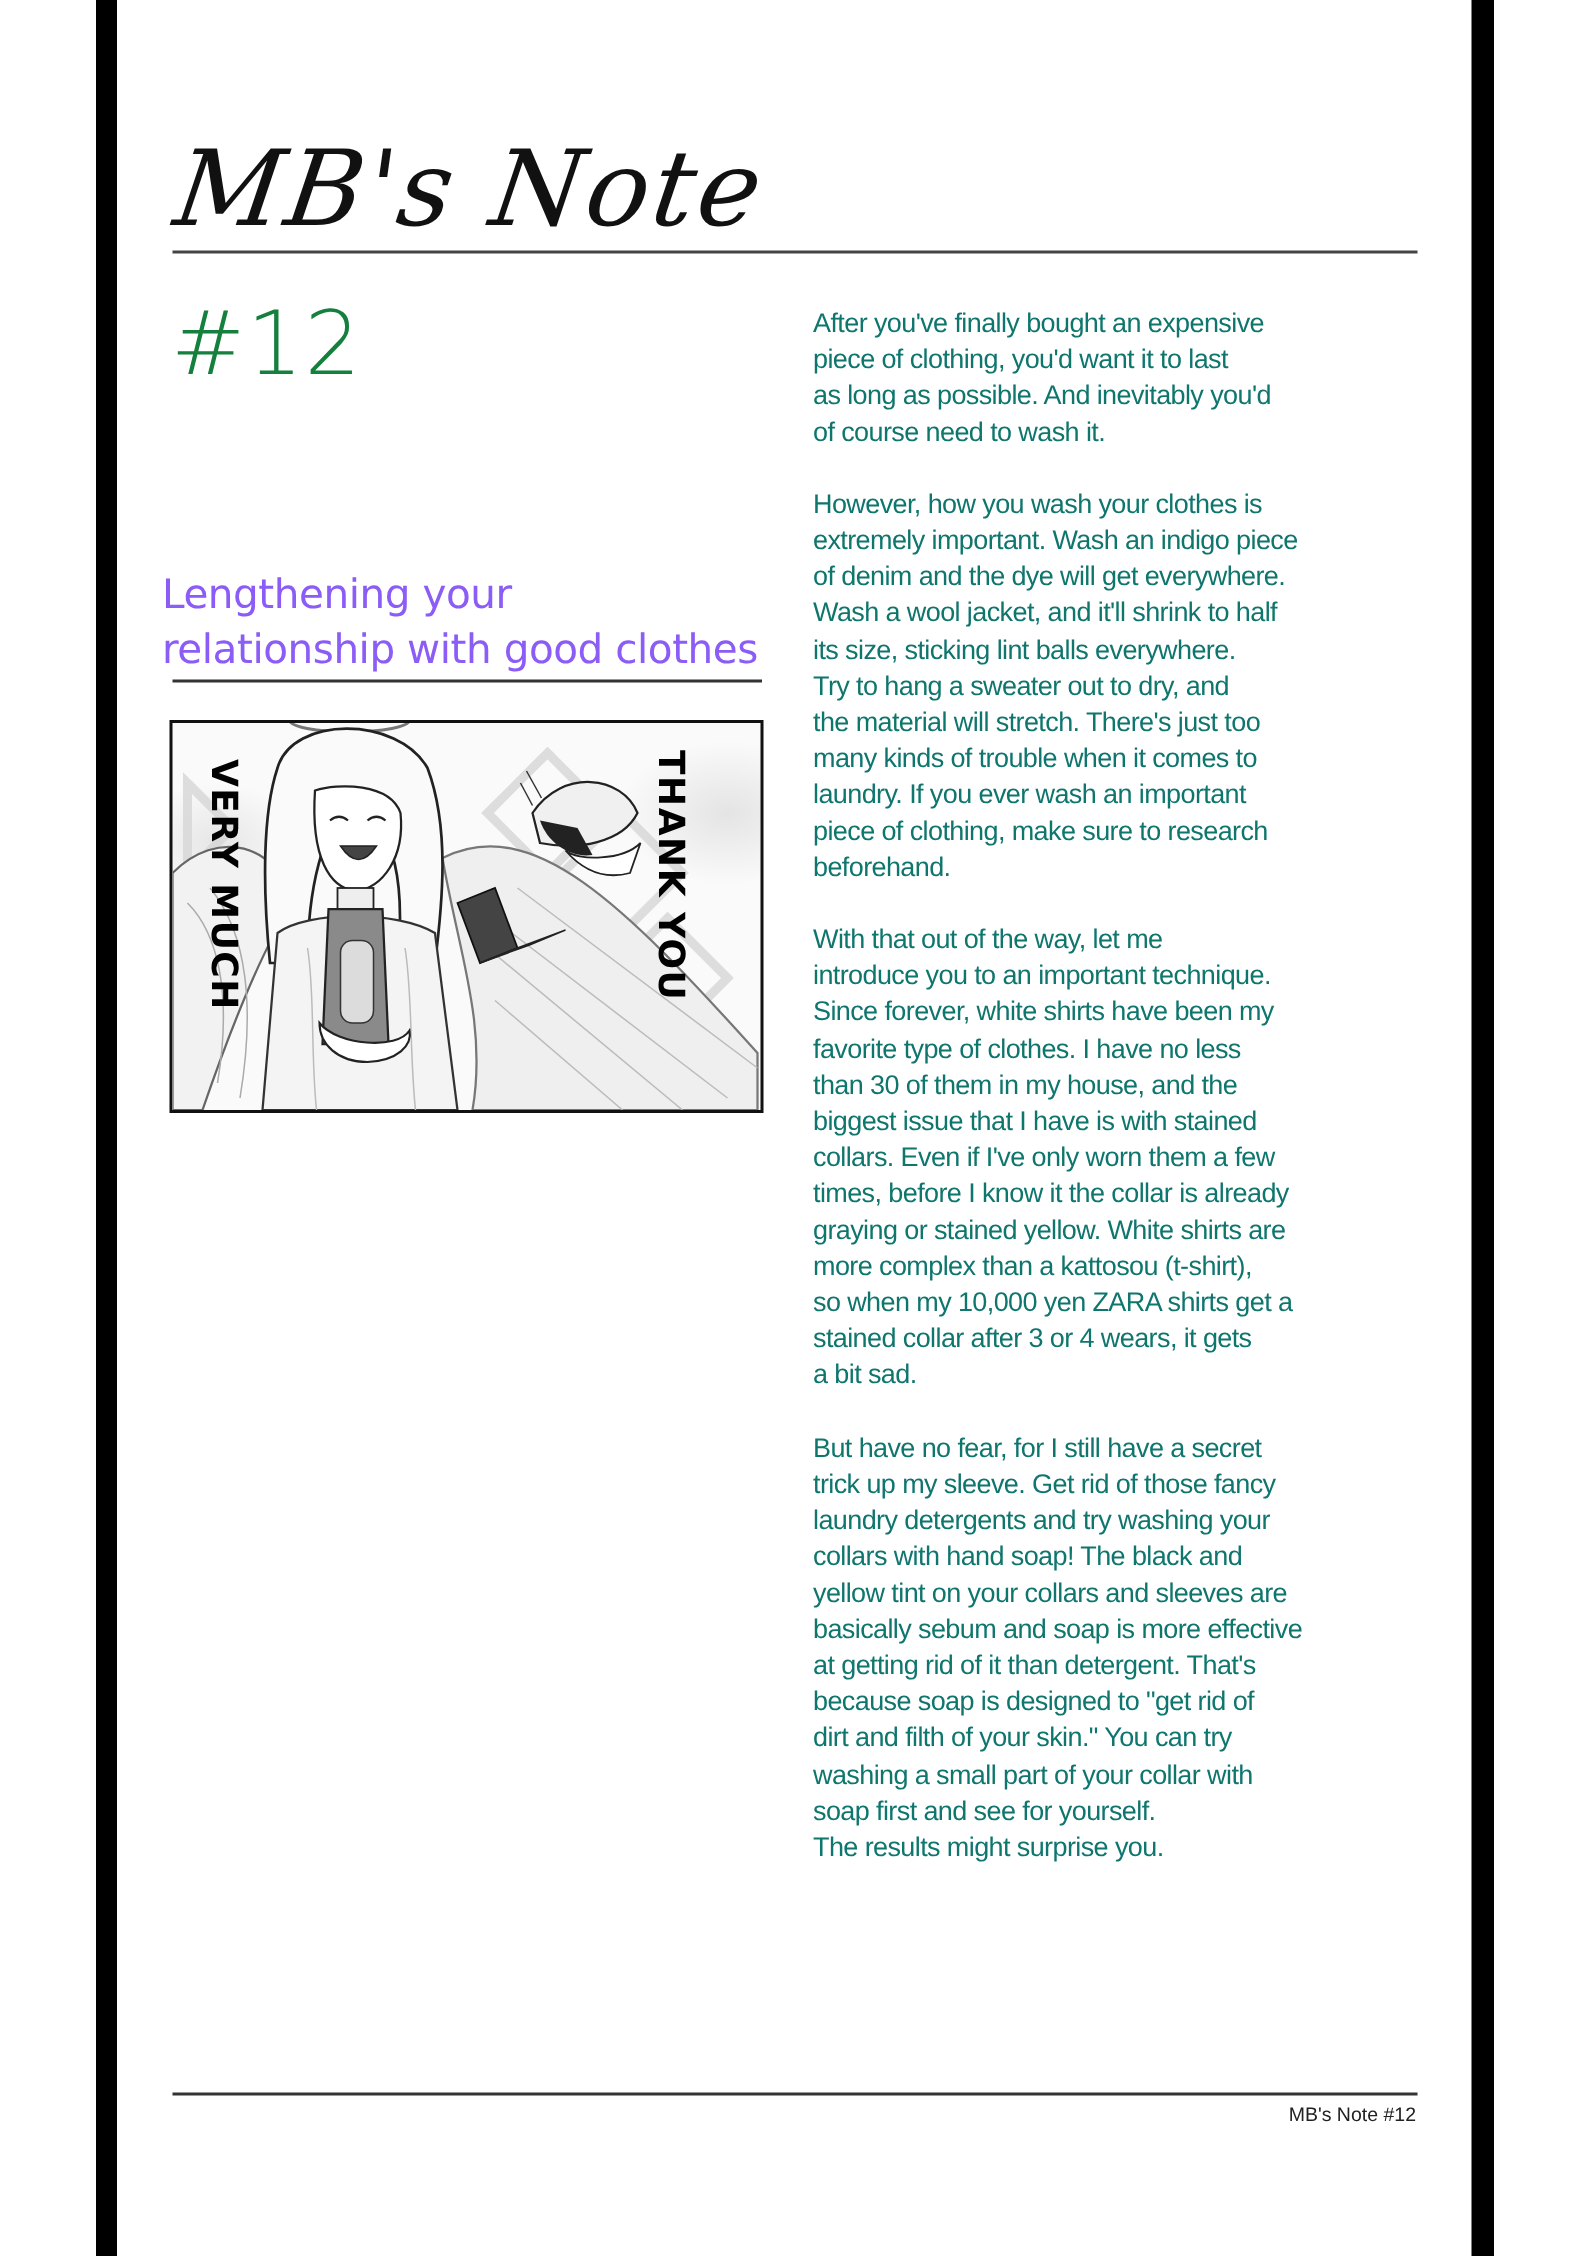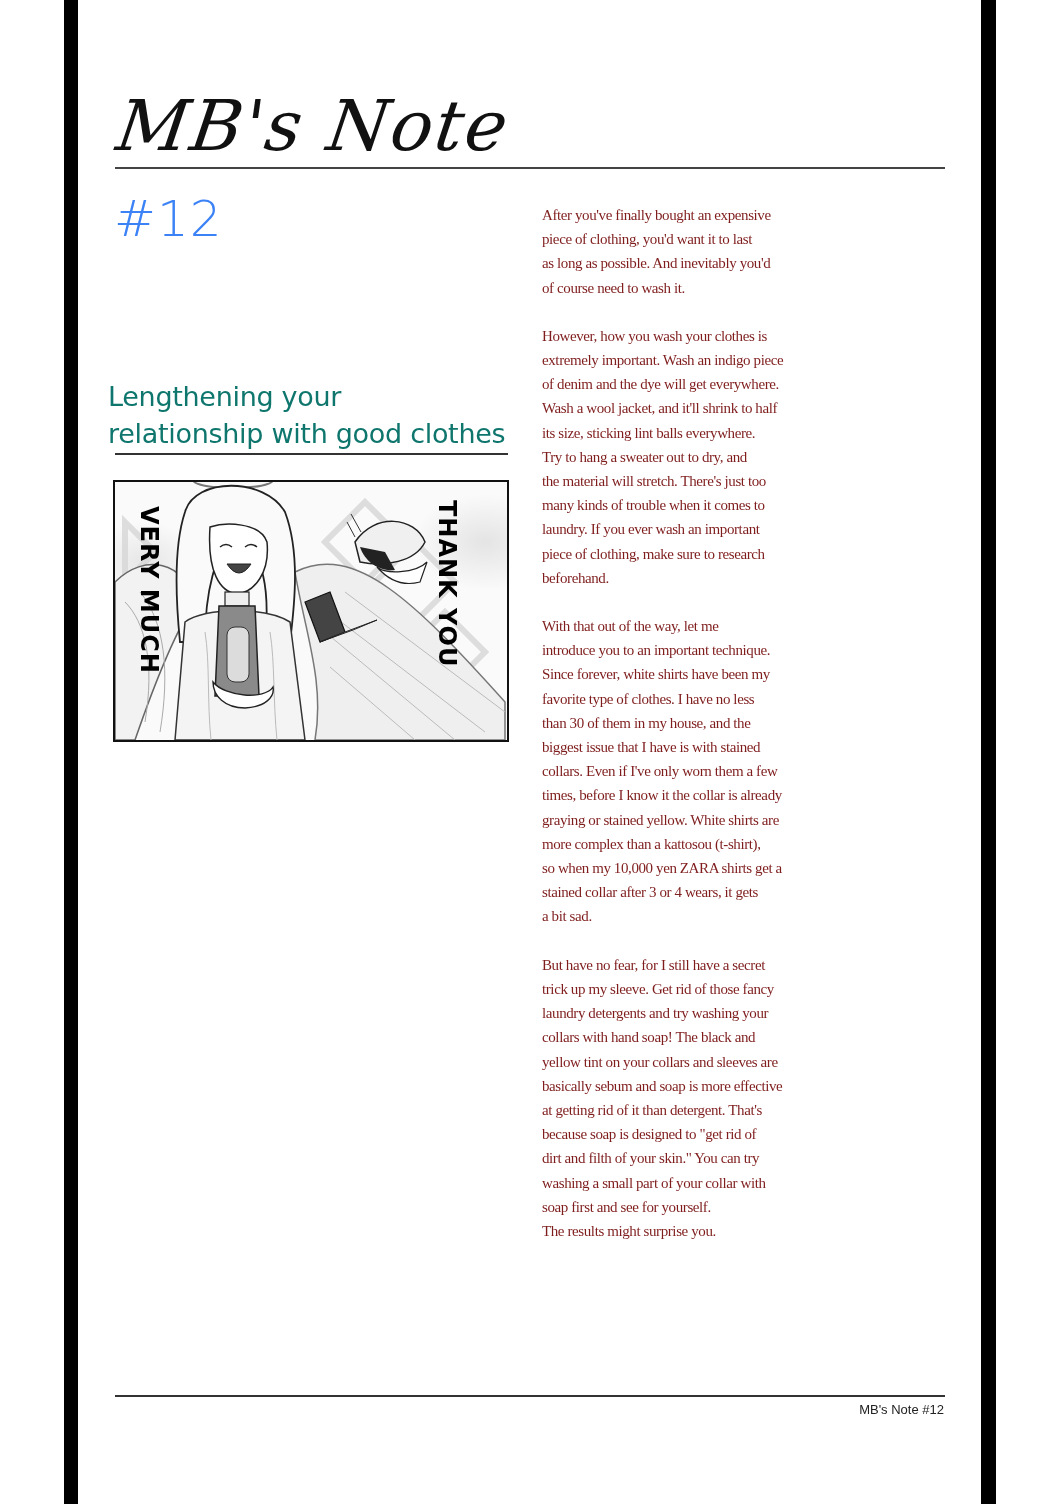--- a/index.html
+++ b/index.html
@@ -8,28 +8,28 @@
   .border-right { position: absolute; left: 981px; top: 0; width: 15px; height: 1504px; background: #000; }
 
   .title-script {
     position: absolute; left: 112px; top: 86px;
     font-family: "DejaVu Serif", serif; font-style: italic; font-weight: normal;
     font-size: 70px; letter-spacing: 2px; line-height: 80px; color: #111;
     transform: skewX(-8deg); transform-origin: left bottom;
   }
   .header-rule { position: absolute; left: 115px; top: 167px; width: 830px; height: 2px; background: #444; }
   .note-number {
-    position: absolute; left: 114px; top: 174px;
-    font-family: "DejaVu Sans", sans-serif; font-weight: 300; font-size: 50px; line-height: 90px; color: #3b82f6;
+    position: absolute; left: 114px; top: 184px;
+    font-family: "DejaVu Sans", sans-serif; font-weight: 300; font-size: 59px; line-height: 90px; color: #15803d;
     letter-spacing: 1px;
   }
 
   .subtitle {
     position: absolute; left: 108px; top: 378px; width: 420px;
-    font-family: "DejaVu Sans", sans-serif; font-size: 27px; line-height: 37px; color: #0f766e;
+    font-family: "DejaVu Sans", sans-serif; font-size: 27px; line-height: 37px; color: #8b5cf6;
     letter-spacing: -0.3px;
   }
   .subtitle-rule { position: absolute; left: 115px; top: 453px; width: 393px; height: 2px; background: #333; }
 
   .panel {
     position: absolute; left: 113px; top: 480px; width: 392px; height: 258px;
     border: 2px solid #111; overflow: hidden;
     background:
       radial-gradient(ellipse 90px 60px at 370px 60px, #e4e4e4, rgba(255,255,255,0) 80%),
       radial-gradient(ellipse 70px 50px at 30px 80px, #e6e6e6, rgba(255,255,255,0) 80%),
@@ -39,21 +39,21 @@
   .sfx {
     position: absolute; font-family: "DejaVu Sans", sans-serif; font-weight: bold; font-size: 24px;
     color: #000; letter-spacing: 1px; writing-mode: vertical-rl; text-orientation: sideways;
     white-space: nowrap;
   }
   .sfx-thank { left: 318px; top: 18px; }
   .sfx-very { left: 20px; top: 24px; }
 
   .body-text {
     position: absolute; left: 542px; top: 203px; width: 410px;
-    font-family: Liberation Serif, serif; font-size: 15px; line-height: 24.2px; color: #7f1d1d;
+    font-family: Liberation Sans, sans-serif; font-size: 18px; line-height: 24.2px; color: #0f766e;
     letter-spacing: -0.4px;
   }
   .body-text p { margin: 0 0 24px 0; white-space: pre-line; }
 
   .footer-rule { position: absolute; left: 115px; top: 1395px; width: 830px; height: 2px; background: #333; }
   .footer-label {
     position: absolute; right: 116px; top: 1402px;
     font-family: "Liberation Sans", sans-serif; font-weight: normal; font-size: 13px; color: #222;
   }
 </style>

